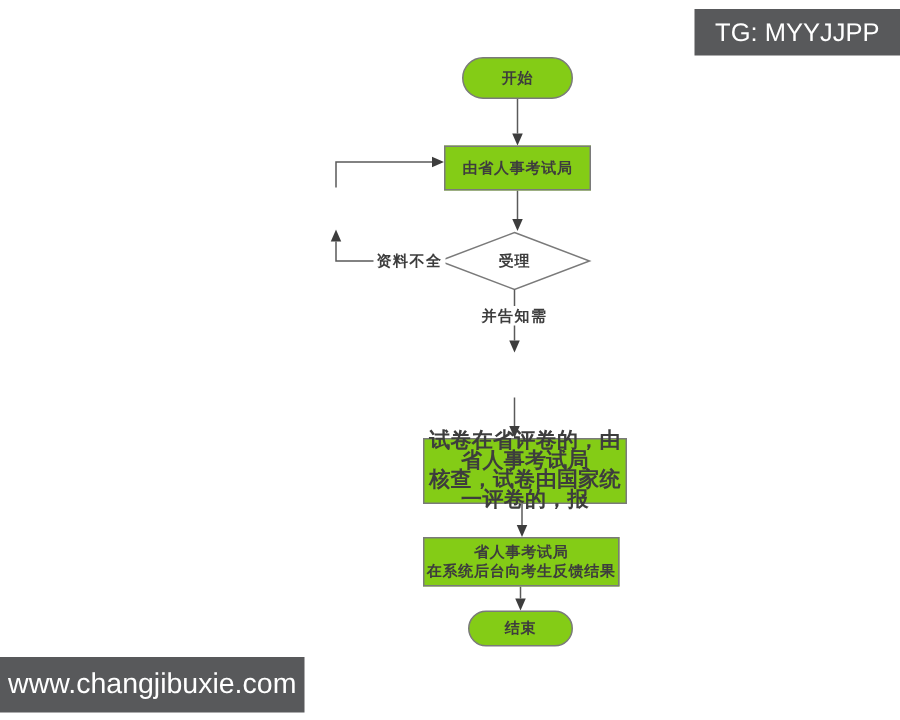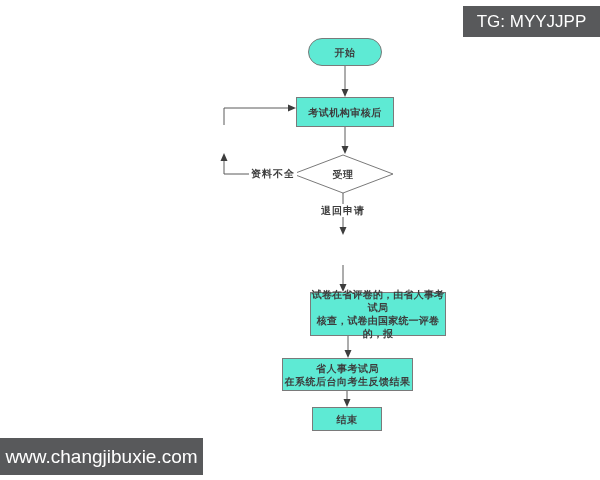--- a/index.html
+++ b/index.html
@@ -2,27 +2,27 @@
 <html><head>
 <meta charset="utf-8">
 <style>
   html,body{margin:0;padding:0;background:#fff;}
   #canvas{
     position:relative;width:600px;height:480px;background:#ffffff;overflow:hidden;
     font-family:"DejaVu Sans",sans-serif;
   }
   #connector-layer{position:absolute;left:0;top:0;width:600px;height:480px;}
   .node{
-    position:absolute;box-sizing:border-box;background:#5eead4;border:1px solid #7a7a7a;
+    position:absolute;box-sizing:border-box;background:#84cc16;border:1px solid #7a7a7a;
     display:flex;flex-direction:column;align-items:center;justify-content:center;
     font-size:10px;font-weight:bold;color:#3d3d3d;text-align:center;line-height:13px;
     letter-spacing:0.5px;
   }
   .oval{border-radius:14px;}
-  .node.small-font{font-size:10px;line-height:13px;letter-spacing:0.2px;margin-left:28px;}
+  .node.small-font{font-size:14px;line-height:13px;letter-spacing:0.2px;}
   .edge-label{
     position:absolute;background:#fff;font-size:10px;font-weight:bold;color:#3d3d3d;
     display:flex;align-items:center;justify-content:center;letter-spacing:1px;
   }
   .badge{
     position:absolute;background:#58595b;color:#ffffff;
     font-family:"Liberation Sans",sans-serif;
     display:flex;align-items:center;justify-content:center;white-space:nowrap;
   }
   #badge-top-right{left:463px;top:6px;width:137px;height:31px;font-size:17px;}
@@ -56,43 +56,43 @@
       <polygon points="344.5,350 351.5,350 348,358"></polygon>
       <polygon points="343.5,399 350.5,399 347,407"></polygon>
     </g>
   </svg>
 
   <div class="node oval" style="left:308px;top:38px;width:74px;height:28px;">
     <div>开始</div>
   </div>
 
   <div class="node" style="left:296px;top:97px;width:98px;height:30px;">
-    <div>考试机构审核后</div>
+    <div>由省人事考试局</div>
   </div>
 
 
   <div class="node" style="left:293px;top:155px;width:100px;height:38px;border:none;background:transparent;">
     <div>受理</div>
   </div>
 
   <div class="edge-label" style="left:237px;top:167px;width:48px;height:13px;margin-left:12px;">资料不全</div>
 
-  <div class="edge-label" style="left:319px;top:204px;width:48px;height:13px;">退回申请</div>
+  <div class="edge-label" style="left:319px;top:204px;width:48px;height:13px;">并告知需</div>
 
 
   <div class="node small-font" style="left:282px;top:292px;width:136px;height:44px;">
     <div>试卷在省评卷的，由省人事考试局</div>
     <div>核查，试卷由国家统一评卷的，报</div>
   </div>
 
   <div class="node" style="left:282px;top:358px;width:131px;height:33px;text-align:right;">
     <div>省人事考试局</div>
     <div>在系统后台向考生反馈结果</div>
   </div>
 
-  <div class="node oval" style="left:312px;top:407px;width:70px;height:24px;border-radius:0;">
+  <div class="node oval" style="left:312px;top:407px;width:70px;height:24px;border-radius:12px;">
     <div>结束</div>
   </div>
 
   <div class="badge" id="badge-top-right">TG: MYYJJPP</div>
   <div class="badge" id="badge-bottom-left">www.changjibuxie.com</div>
 
 </div>
 
 </body></html>

